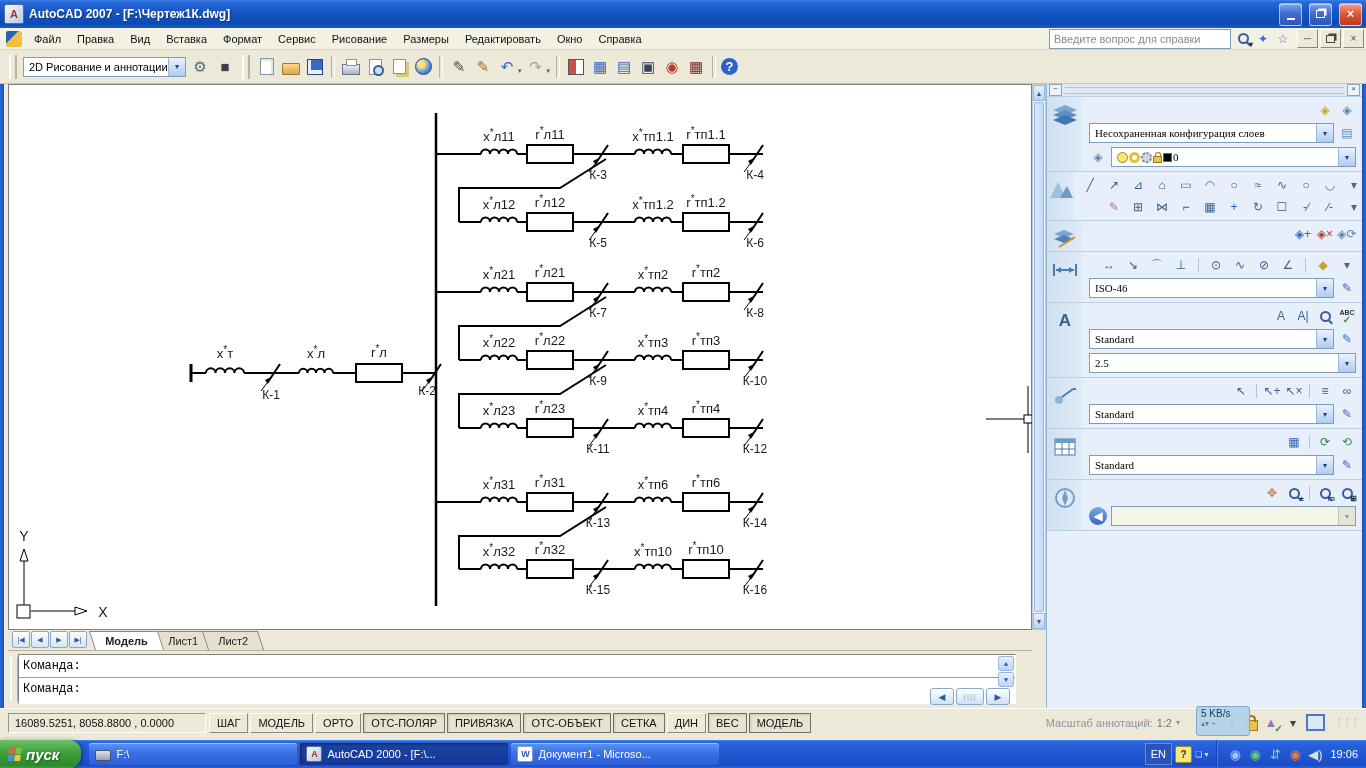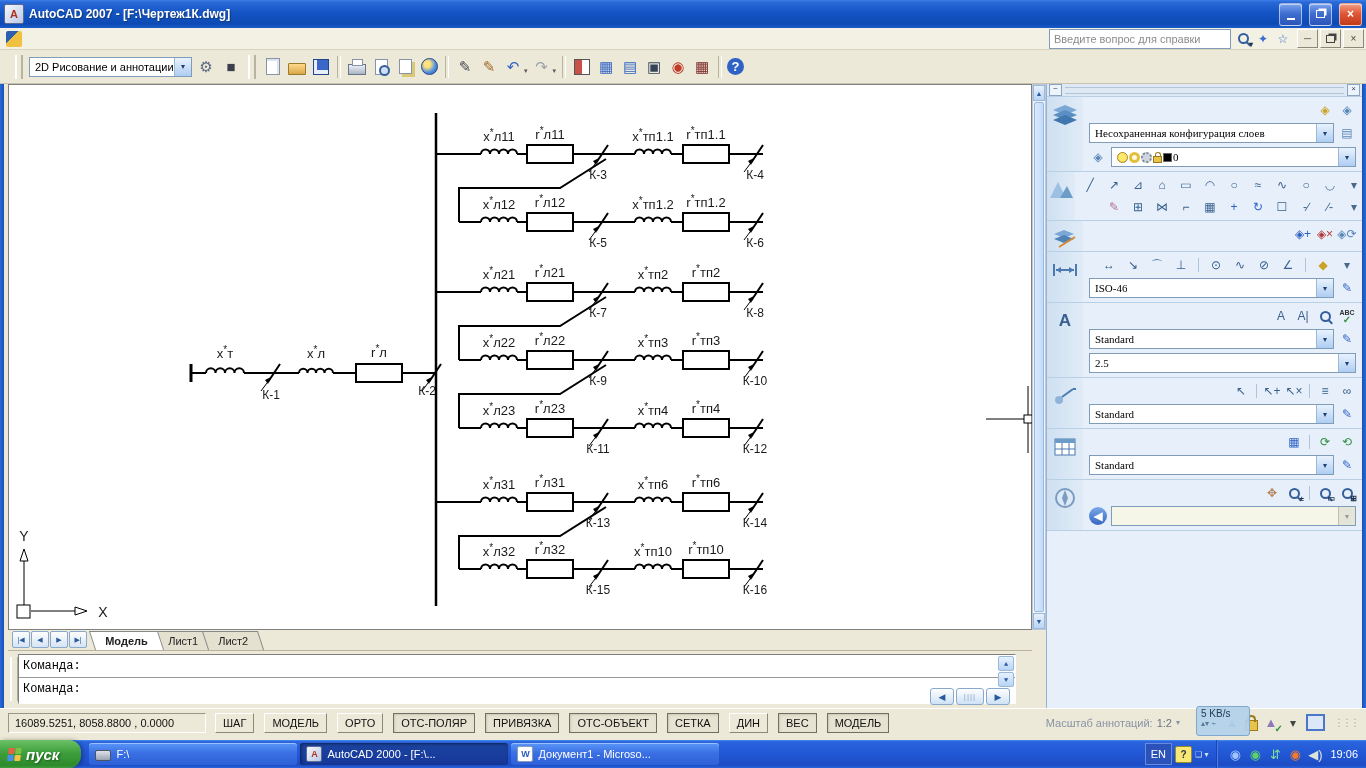--- a/index.html
+++ b/index.html
@@ -24,21 +24,21 @@
     display:flex;align-items:center;padding:0 2px;box-sizing:border-box;}
   .docicon{width:16px;height:16px;border-radius:2px;background:linear-gradient(135deg,#2e5fae 0 38%,#f0c040 38%);margin:0 4px;}
   .menu-item{padding:3px 8px;color:#111;cursor:default;}
   .helpsearch{width:172px;height:16px;border:1px solid #7f9db9;font-size:11px;padding:1px 4px;color:#333;}
   .helpsearch::placeholder{color:#8b8b8b;}
   .mbtn{height:18px;display:flex;align-items:center;padding:0 3px;gap:2px;color:#3a5f9e;}
   .dbtn{width:19px;height:17px;margin-left:2px;background:#ece9d8;border:1px solid;border-color:#fff #8a8878 #8a8878 #fff;
     display:flex;align-items:center;justify-content:center;color:#444;font-size:10px;}
   
   .toolbar{position:absolute;left:0;top:50px;width:1366px;height:34px;background:#ece9d8;border-bottom:1px solid #c8c4b0;
-    display:flex;align-items:center;padding:0 12px;box-sizing:border-box;gap:3px;}
+    display:flex;align-items:center;padding:0 6px;box-sizing:border-box;gap:3px;}
   .tgrip{width:4px;height:24px;border-left:2px solid #fff;border-right:2px solid #b8b4a0;margin:0 3px;}
   .combo{display:flex;height:20px;background:#fff;border:1px solid #7f9db9;align-items:center;font-size:11px;
     padding-left:5px;box-sizing:border-box;overflow:hidden;white-space:nowrap;}
   .combo .cb{margin-left:auto;width:16px;height:100%;flex:0 0 16px;background:linear-gradient(#e9f2fd,#aecdf2);
     border-left:1px solid #9ab8d8;display:flex;align-items:center;justify-content:center;color:#1b3f77;font-size:8px;}
   .wscombo{width:163px;}
   .ti{width:22px;height:22px;display:inline-flex;align-items:center;justify-content:center;font-size:15px;color:#39618f;position:relative;}
   .dd{font-size:7px;color:#555;margin:8px 1px 0 -2px;}
   .tsep{width:2px;height:22px;border-left:1px solid #b8b4a0;border-right:1px solid #fff;margin:0 3px;}
   
@@ -118,21 +118,21 @@
   .lockm{width:9px;height:7px;background:#e8c24a;border:1px solid #9a7a1a;margin-top:4px;position:relative;}
   .lockm::before{content:'';position:absolute;top:-5px;left:1px;width:4px;height:4px;border:1.5px solid #9a7a1a;border-bottom:none;border-radius:4px 4px 0 0;}
   .swatch{width:9px;height:9px;background:#000;border:1px solid #666;margin-top:1px;}
   .navcombo{background:#f6f6e8;color:#999;}
   .navcombo .cb{background:#e4e4d8;color:#999;border-left:1px solid #c0c0b0;}
   
   .statusbar{position:absolute;left:0;top:708px;width:1366px;height:28px;background:#ece9d8;border-top:1px solid #fff;
     display:flex;align-items:center;padding:0 8px;box-sizing:border-box;gap:3px;}
   .coords{width:190px;height:18px;line-height:18px;padding-left:6px;background:#ece9d8;border:1px solid;
     border-color:#9a9687 #fff #fff #9a9687;font-size:11px;color:#111;}
-  .toggles{display:flex;gap:10px;margin-left:6px;text-align:right;}
+  .toggles{display:flex;gap:2px;text-align:right;}
   .toggle{height:18px;padding:0 7px;font-size:11px;color:#111;background:#ece9d8;border:1px solid;
     border-color:#fff #8a8878 #8a8878 #fff;display:flex;align-items:center;}
   .toggle.on{border:1px solid #716f64;background:#e6e3d2;box-shadow:inset 1px 1px 2px #cac6b4;}
   .annoscale{display:flex;align-items:center;gap:4px;color:#8a93a6;font-size:11px;}
   .asval{color:#6a7488;text-align:center;}
   .asarrow{font-size:8px;color:#8a93a6;}
   .sicons{display:flex;align-items:center;gap:4px;margin-left:40px;}
   .art-lock2{width:11px;height:9px;background:#e8c24a;border:1px solid #9a7a1a;margin-top:5px;position:relative;}
   .art-lock2::before{content:'';position:absolute;top:-6px;left:1px;width:5px;height:5px;border:2px solid #9a7a1a;border-bottom:none;border-radius:5px 5px 0 0;}
   .art-tri{color:#8a7ab8 !important;font-size:13px;}
@@ -189,20 +189,33 @@
         <i class="minm"></i>
       </span>
     <span class="tbtn">
         <i class="restr"></i>
       </span>
     <span class="tbtn close">×</span>
   </div>
 
   <div class="menubar">
     <span class="docicon"></span>
+    <div id="menu-items" style="display:flex">
+        <span class="menu-item">Файл</span>
+        <span class="menu-item">Правка</span>
+        <span class="menu-item">Вид</span>
+        <span class="menu-item">Вставка</span>
+        <span class="menu-item">Формат</span>
+        <span class="menu-item">Сервис</span>
+        <span class="menu-item">Рисование</span>
+        <span class="menu-item">Размеры</span>
+        <span class="menu-item">Редактировать</span>
+        <span class="menu-item">Окно</span>
+        <span class="menu-item">Справка</span>
+      </div>
     <span class="spacer"></span>
     <input class="helpsearch" placeholder="Введите вопрос для справки" style="">
     <span class="mbtn" id="help-icons">
         <span class="i art art-mag">
           <u></u>
           <b>▾</b>
         </span>
         <span class="i" style="color: rgb(58, 111, 208);">✦</span>
         <span class="i" style="color: rgb(58, 111, 208);">☆</span>
       </span>

